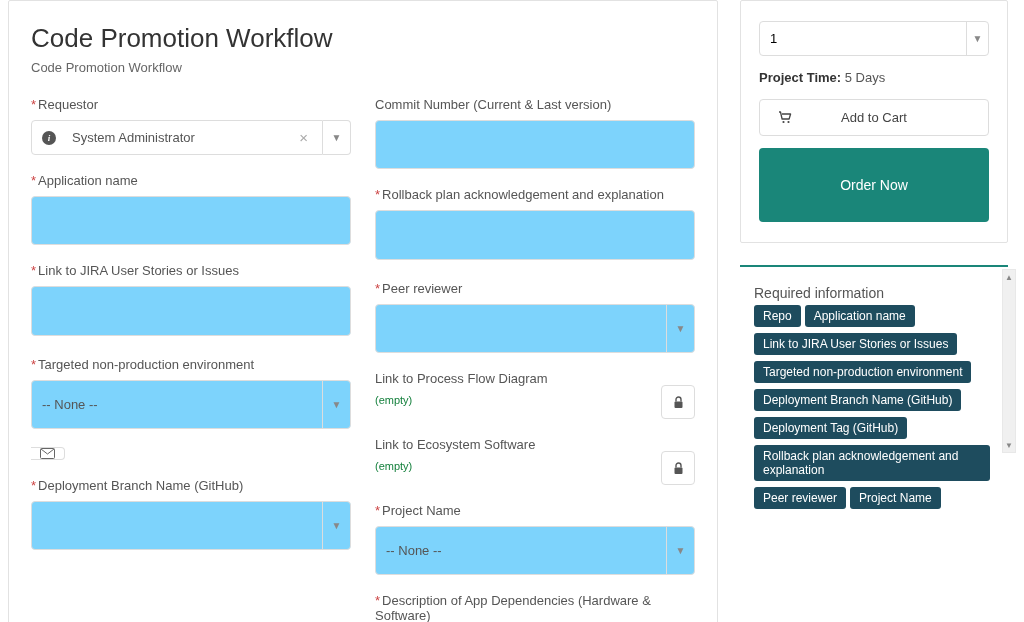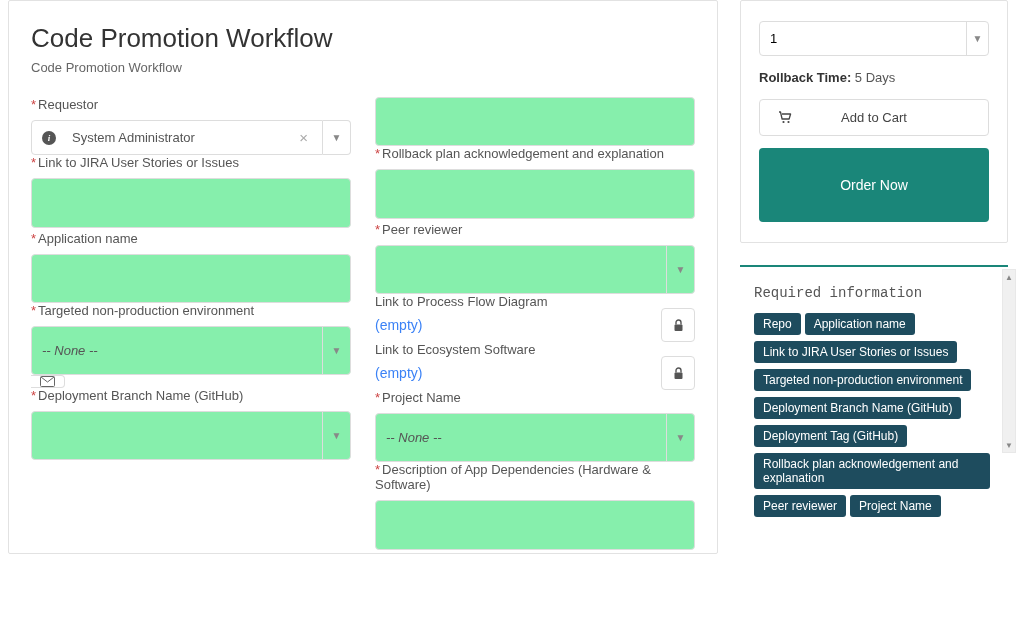--- a/index.html
+++ b/index.html
@@ -26,32 +26,31 @@
     color: #333;
     margin-bottom: 6px;
   }
   .main-subtitle {
     font-size: 13px;
     color: #666;
     margin-bottom: 22px;
   }
   .form-columns { display: flex; gap: 24px; }
   .form-col { flex: 1; display: flex; flex-direction: column; }
-  .field { }
+  .field { margin-bottom: 18px; }
   .field-label { font-size: 13px; color: #555; margin-bottom: 8px; display: block; }
   .req { color: #cc4444; margin-right: 2px; }
   .text-input, .textarea-input, .select-input, .combo-input {
     width: 100%;
     border: 1px solid #ddd;
     border-radius: 4px;
     padding: 16px 10px;
     font-size: 13px;
     color: #555;
-    background: #86efac;
-    font-style: italic;
+    background: #7dd3fc;
   }
   .textarea-input { height: 50px; resize: none; }
   .textarea-input.larger { height: 50px; }
   .select-wrap { position: relative; }
   .select-input { padding-right: 30px; }
   .select-caret {
     position: absolute;
     top: 1px; bottom: 1px; right: 1px;
     width: 28px;
     border-left: 1px solid #ddd;
@@ -100,21 +99,21 @@
     color: #555;
   }
   .email-icon-box {
     width: 34px;
     border: 1px solid #ddd;
     border-left: none;
     border-radius: 0 4px 4px 0;
     display: flex; align-items: center; justify-content: center;
     color: #666;
   }
-  .empty-value { color: #3b82f6; font-size: 14px; margin-top: 2px; }
+  .empty-value { color: #15803d; font-size: 11px; margin-top: 2px; }
   .attach-row { display: flex; align-items: flex-start; justify-content: space-between; }
   .attach-info { flex: 1; }
   .lock-btn {
     width: 34px; height: 34px;
     border: 1px solid #ddd;
     border-radius: 4px;
     display: flex; align-items: center; justify-content: center;
     margin-top: 14px;
     color: #555; font-size: 12px;
     background: #fff;
@@ -165,21 +164,21 @@
     padding: 29px;
     font-size: 14px;
     cursor: pointer;
   }
   .req-panel-wrap { position: relative; }
   .req-panel {
     border-top: 2px solid #1a8679;
     padding: 18px 14px 14px 14px;
     height: 190px;
   }
-  .req-title { font-size: 14px; color: #555; margin-bottom: 12px; font-family: Liberation Mono, monospace; }
+  .req-title { font-size: 14px; color: #555; margin-bottom: 4px; }
   .tag {
     display: inline-block;
     background: #1e4c5e;
     color: #fff;
     font-size: 12px;
     padding: 4px 9px;
     border-radius: 3px;
     margin: 0 4px 6px 0;
   }
   .scrollbar-fake {
@@ -216,27 +215,27 @@
               <span class="info-icon">i</span>
               <span class="combo-text">System Administrator</span>
               <span class="clear-x">×</span>
             </div>
             <div class="combo-drop">▼</div>
           </div>
         </div>
 
 
         <div class="field">
+          <label class="field-label"><span class="req">*</span><span>Application name</span></label>
+          <input class="text-input" value="" style="">
+        </div>
+
+        <div class="field">
           <label class="field-label"><span class="req">*</span><span>Link to JIRA User Stories or Issues</span></label>
           <textarea class="textarea-input" style=""></textarea>
-        </div>
-
-        <div class="field">
-          <label class="field-label"><span class="req">*</span><span>Application name</span></label>
-          <input class="text-input" value="" style="">
         </div>
 
         <div class="field">
           <label class="field-label"><span class="req">*</span><span>Targeted non-production environment</span></label>
           <div class="select-wrap">
             <input class="select-input" readonly="" value="-- None --" style="">
             <div class="select-caret">▼</div>
           </div>
         </div>
 
@@ -256,20 +255,21 @@
           <div class="select-wrap">
             <input class="select-input" value="" style="">
             <div class="select-caret">▼</div>
           </div>
         </div>
 
       </div>
 
       <div class="form-col">
         <div class="field">
+          <label class="field-label">Commit Number (Current &amp; Last version)</label>
           <input class="text-input" value="" style="">
         </div>
 
         <div class="field">
           <label class="field-label"><span class="req">*</span><span>Rollback plan acknowledgement and explanation</span></label>
           <textarea class="textarea-input larger" style=""></textarea>
         </div>
 
         <div class="field">
           <label class="field-label"><span class="req">*</span><span>Peer reviewer</span></label>
@@ -326,21 +326,21 @@
     </div>
   </div>
 
   <div class="side">
     <div class="cart-panel">
       <div class="qty-wrap">
         <input class="qty-input" value="1" style="">
         <div class="qty-caret">▼</div>
       </div>
       <div class="delivery-line">
-        <b>Rollback Time:</b> <span>5 Days</span>
+        <b>Project Time:</b> <span>5 Days</span>
       </div>
       <button class="cart-btn">
         <span class="cart-icon">
           <svg width="15" height="13" viewBox="0 0 15 13">
               <path d="M1 1 h1.5 l1.6 7 h7 l1.5-5 H4" fill="none" stroke="#444" stroke-width="1.3" stroke-linejoin="round"></path>
               <circle cx="5.5" cy="11" r="1.1" fill="#444"></circle>
               <circle cx="10.5" cy="11" r="1.1" fill="#444"></circle>
             </svg>
         </span>
         <span>Add to Cart</span>

